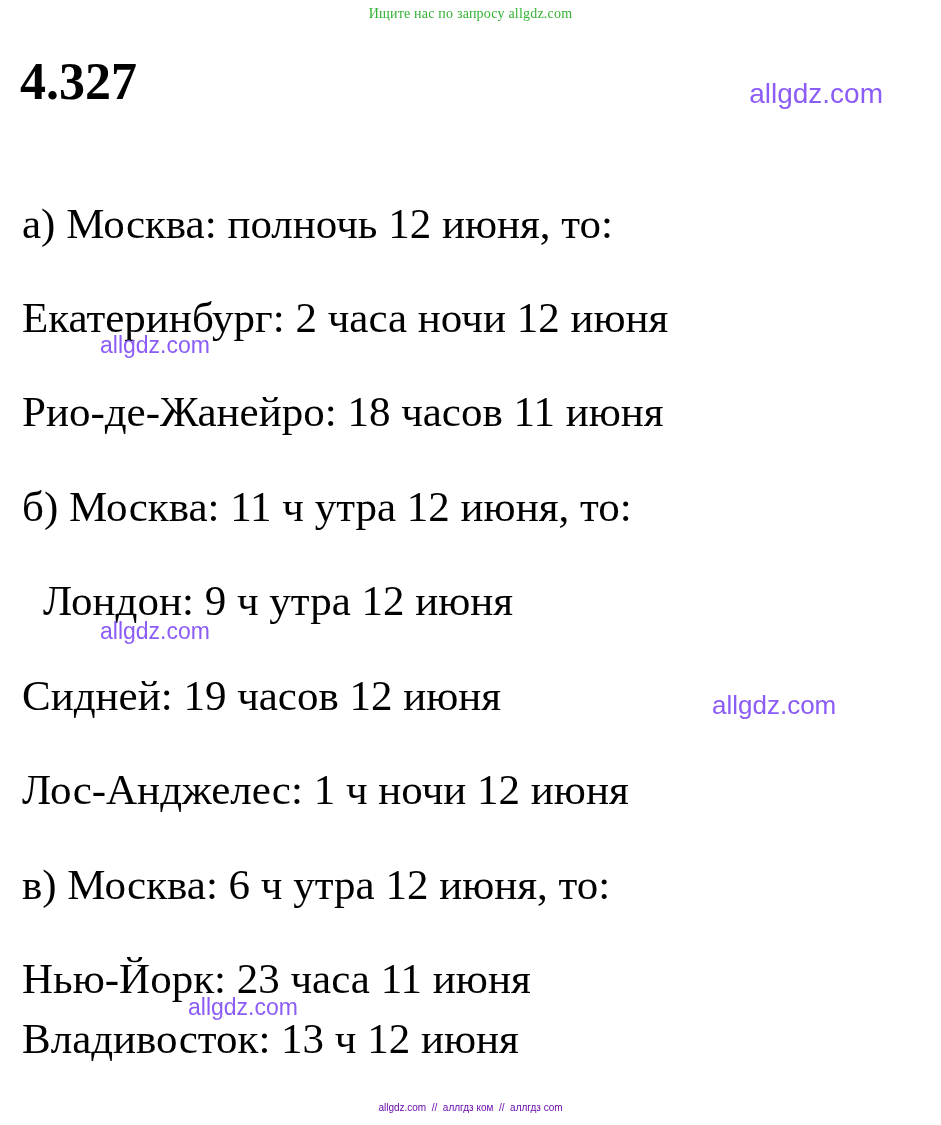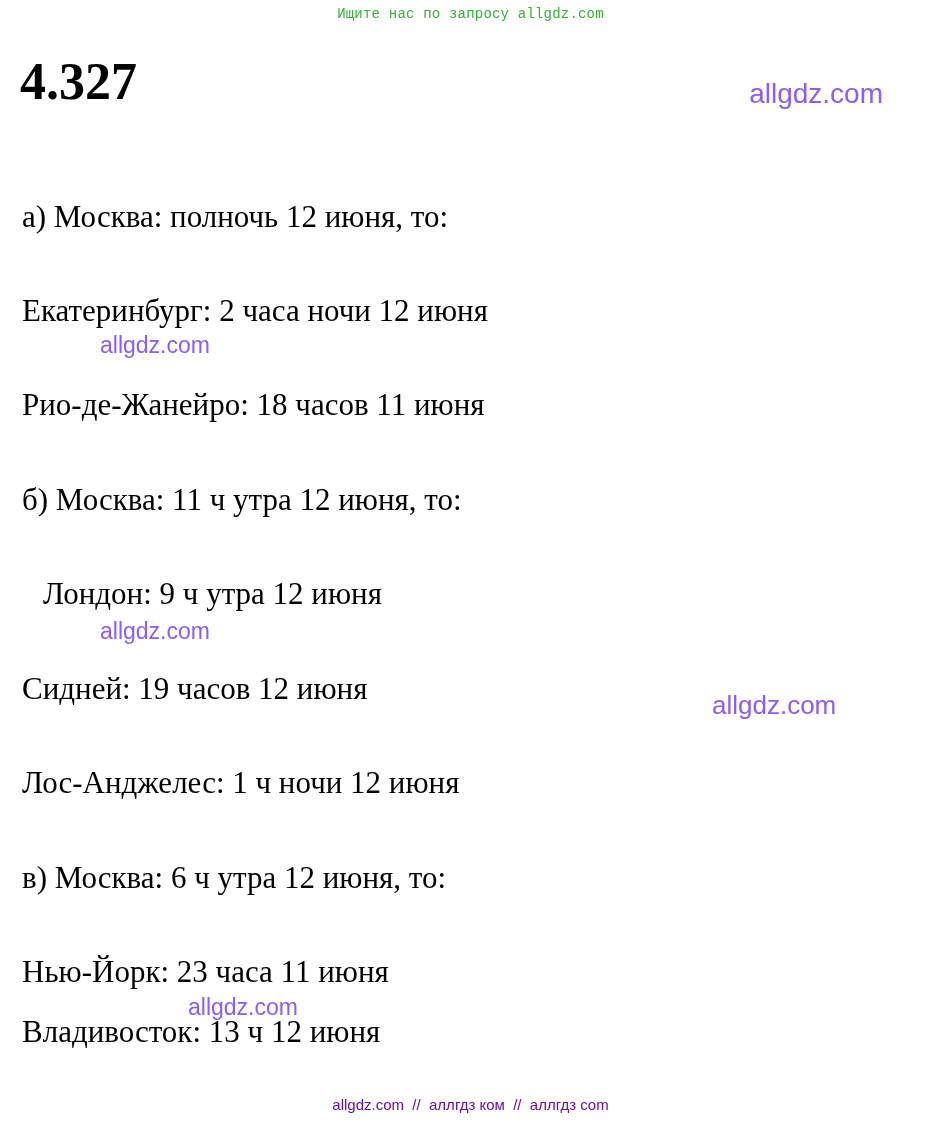--- a/index.html
+++ b/index.html
@@ -15,21 +15,21 @@
     color: #000000;
     overflow: hidden;
   }
 
   .top-note {
     position: absolute;
     top: 6px;
     left: 0;
     width: 941px;
     text-align: center;
-    font-family: Liberation Mono, monospace;
+    font-family: Liberation Serif, serif;
     font-size: 14px;
     color: #34b233;
     letter-spacing: 0.2px;
   }
 
   .page {
     position: absolute;
     top: 46px;
     left: 0;
     width: 941px;
@@ -83,21 +83,21 @@
 
   .lines {
     position: absolute;
     top: 110px;
     left: 0;
     width: 941px;
   }
   .line {
     position: absolute;
     left: 22px;
-    font-size: 31px;
+    font-size: 43px;
     line-height: 1.1;
     white-space: nowrap;
     font-family: "Liberation Serif", serif;
   }
   .l0 { top: 44px; }
   .l1 { top: 138px; }
   .l2 { top: 232px; }
   .l3 { top: 327px; }
   .l4 { top: 421px; margin-left: 21px; }
   .l5 { top: 516px; }
@@ -106,21 +106,21 @@
   .l8 { top: 799px; }
   .l9 { top: 859px; text-align: right; }
 
   .footer {
     position: absolute;
     bottom: 12px;
     left: 0;
     width: 941px;
     text-align: center;
     font-family: "Liberation Sans", sans-serif;
-    font-size: 15px;
+    font-size: 10px;
     color: #6a0dad;
   }
   .footer span { white-space: pre; }
 </style>
 </head>
 <body>
 
 <div class="top-note">Ищите нас по запросу allgdz.com</div>
 
 <div class="page">

